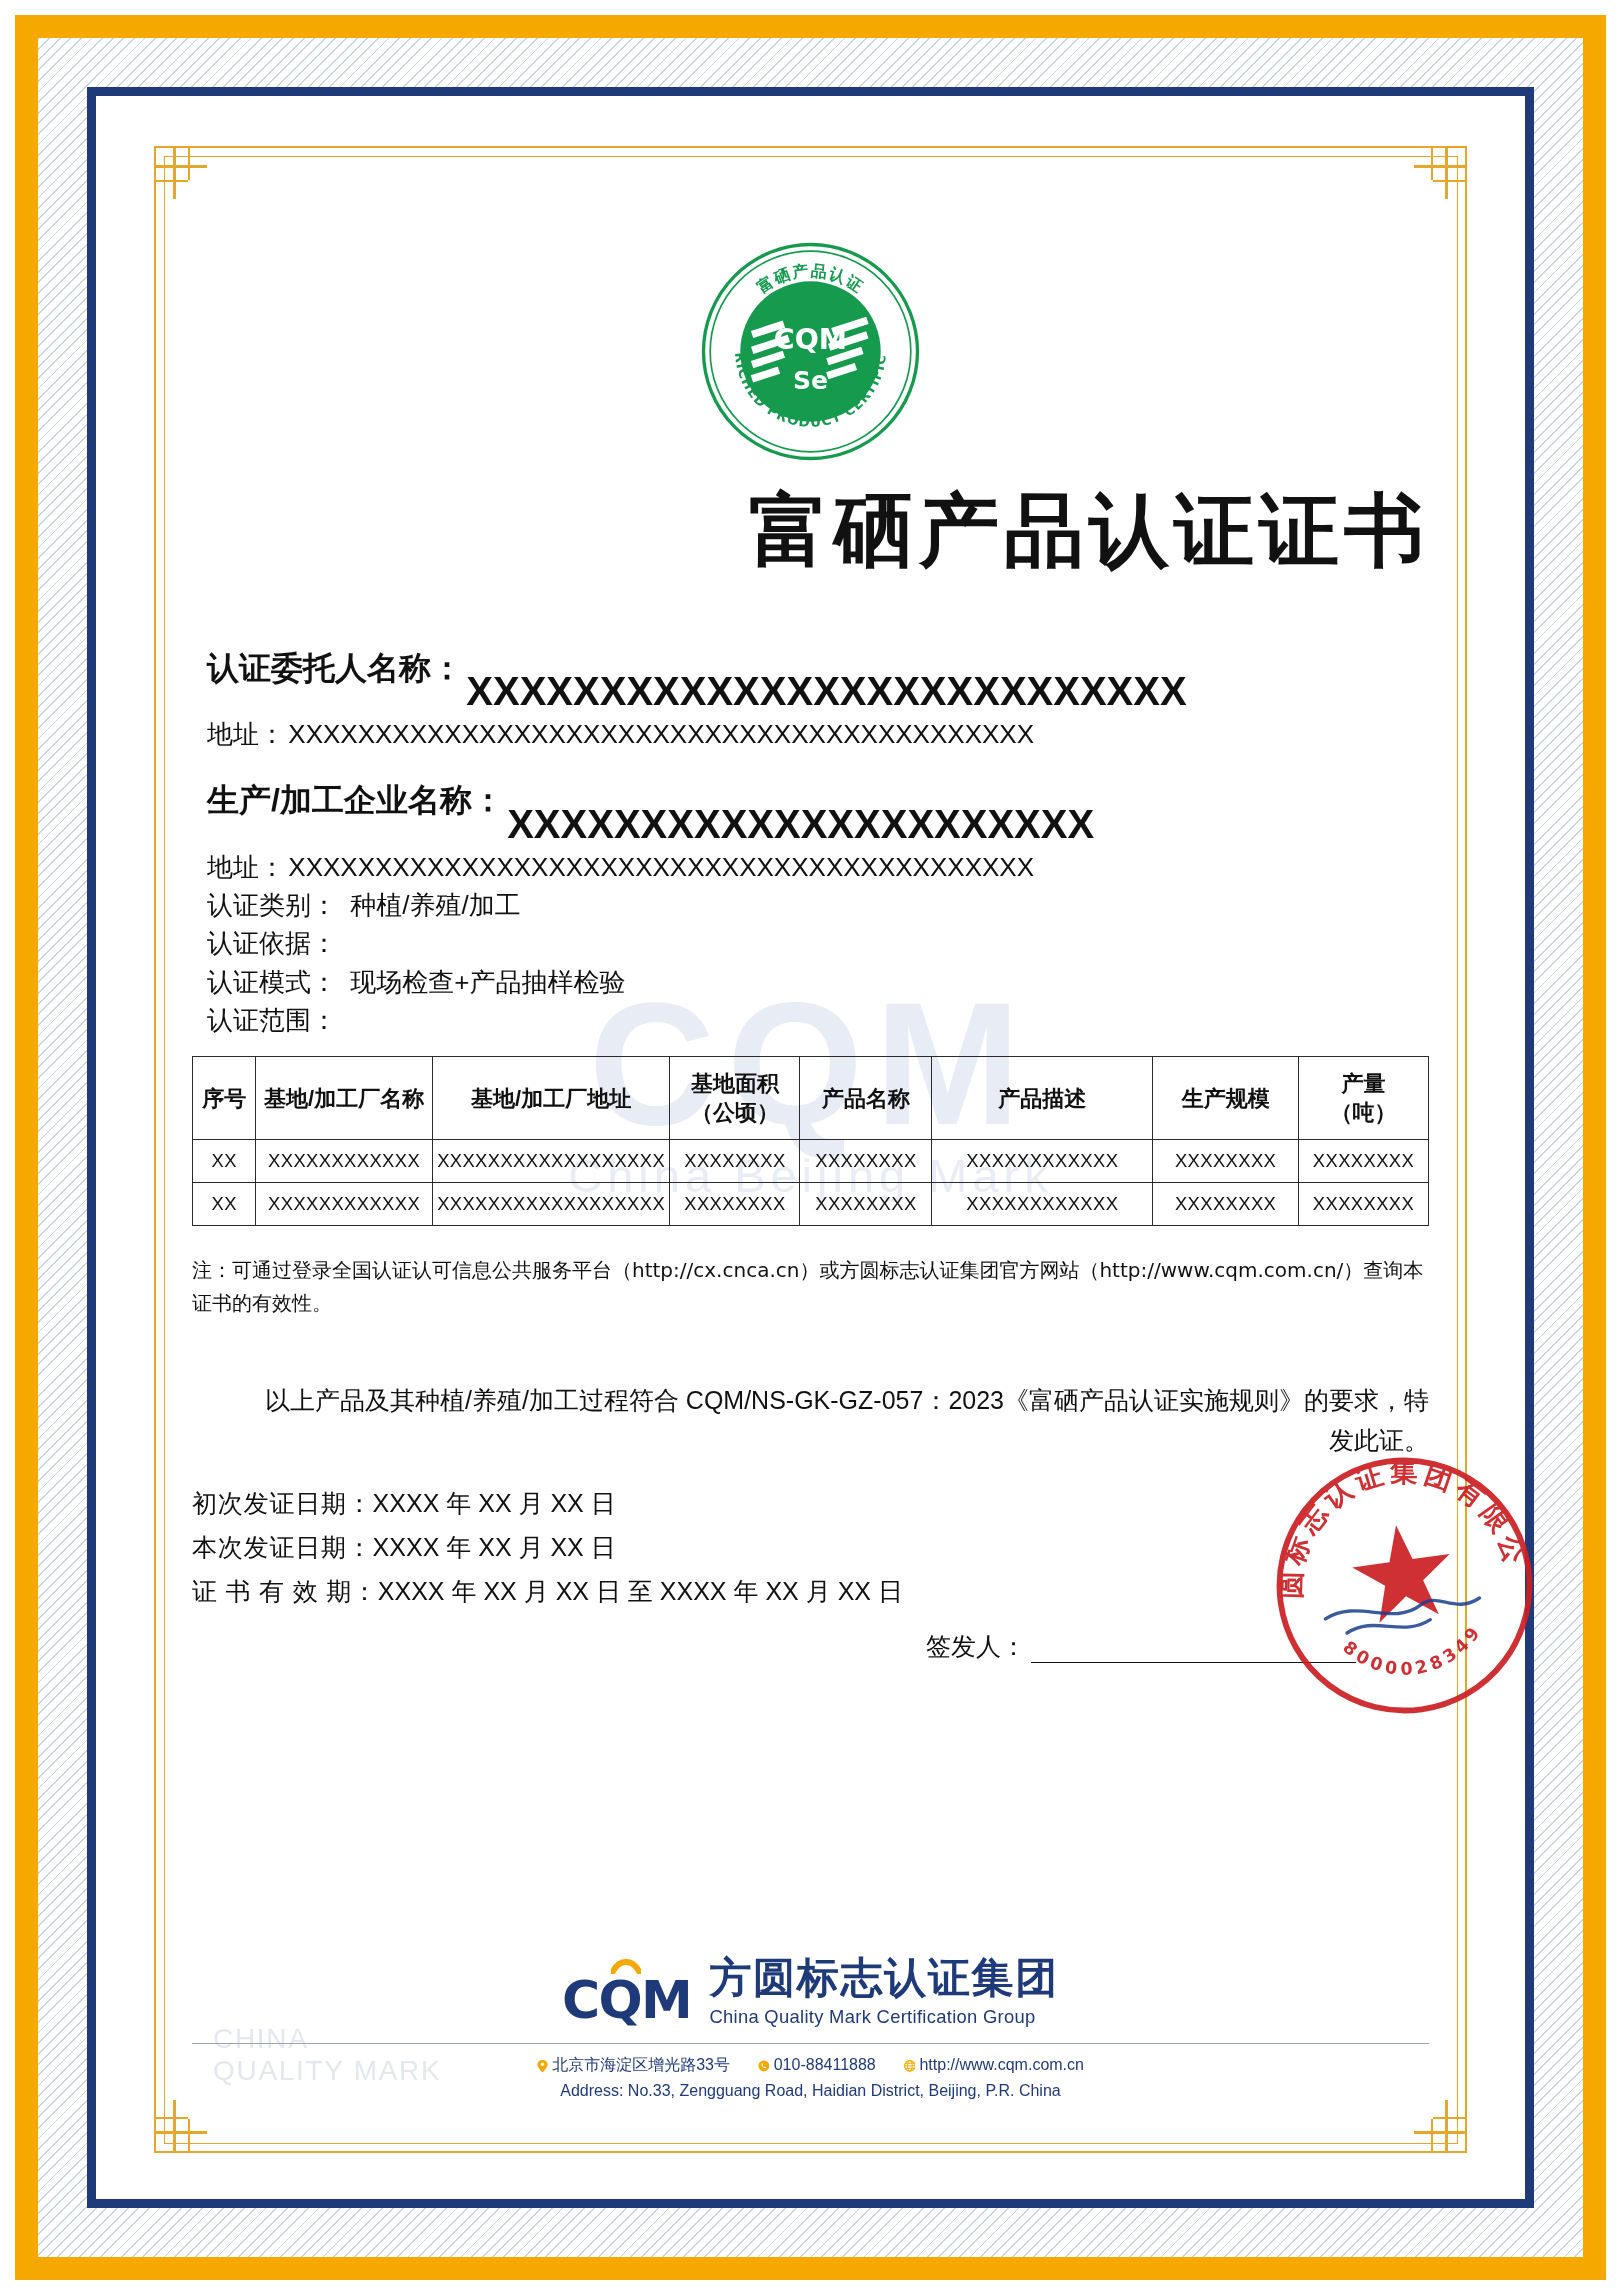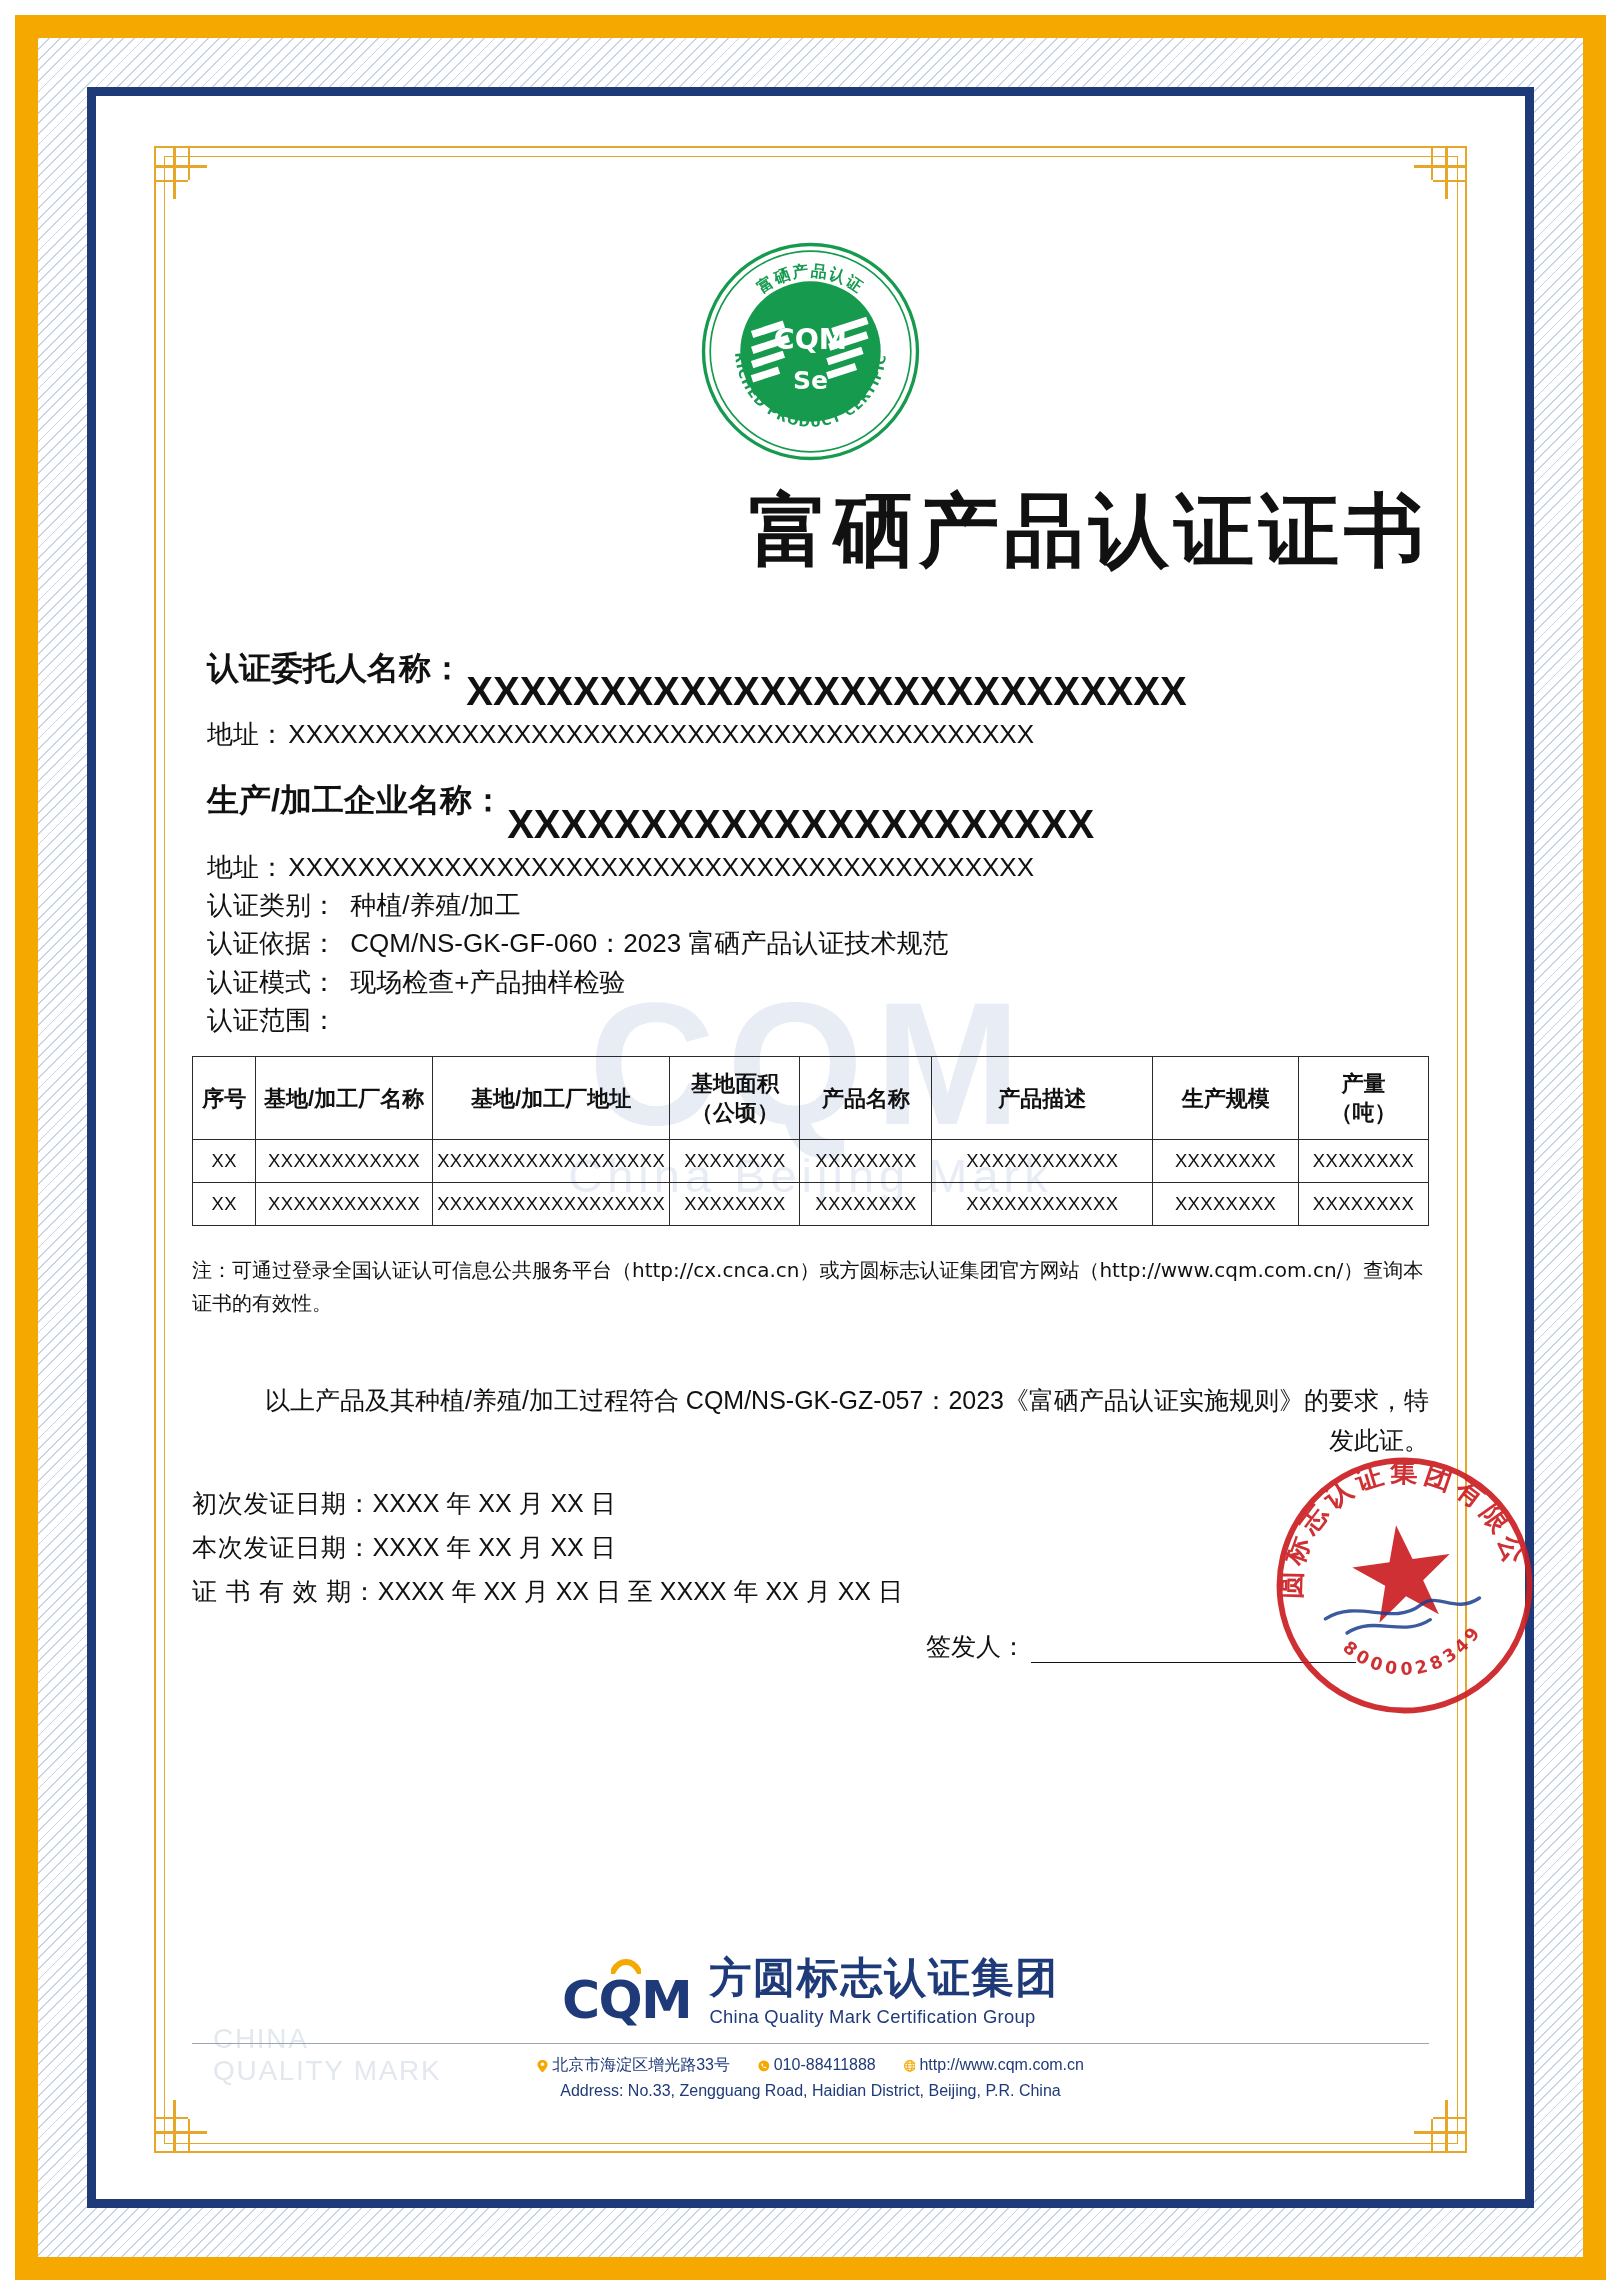--- a/index.html
+++ b/index.html
@@ -448,21 +448,20 @@
         <span class="f-value">XXXXXXXXXXXXXXXXXXXXXXXXXXXXXXXXXXXXXXXXXXX</span>
       </div>
 
       <div class="field-row tight">
         <span class="f-label label-w">认证类别：</span>
         <span class="f-value">种植/养殖/加工</span>
       </div>
 
       <div class="field-row tight">
         <span class="f-label label-w">认证依据：</span>
-        <span class="f-value">CQM/NS-GK-GF-060：2023 富硒产品认证技术规范</span>
       </div>
 
       <div class="field-row tight">
         <span class="f-label label-w">认证模式：</span>
         <span class="f-value">现场检查+产品抽样检验</span>
       </div>
 
       <div class="field-row">
         <span class="f-label">认证范围：</span>
       </div>

